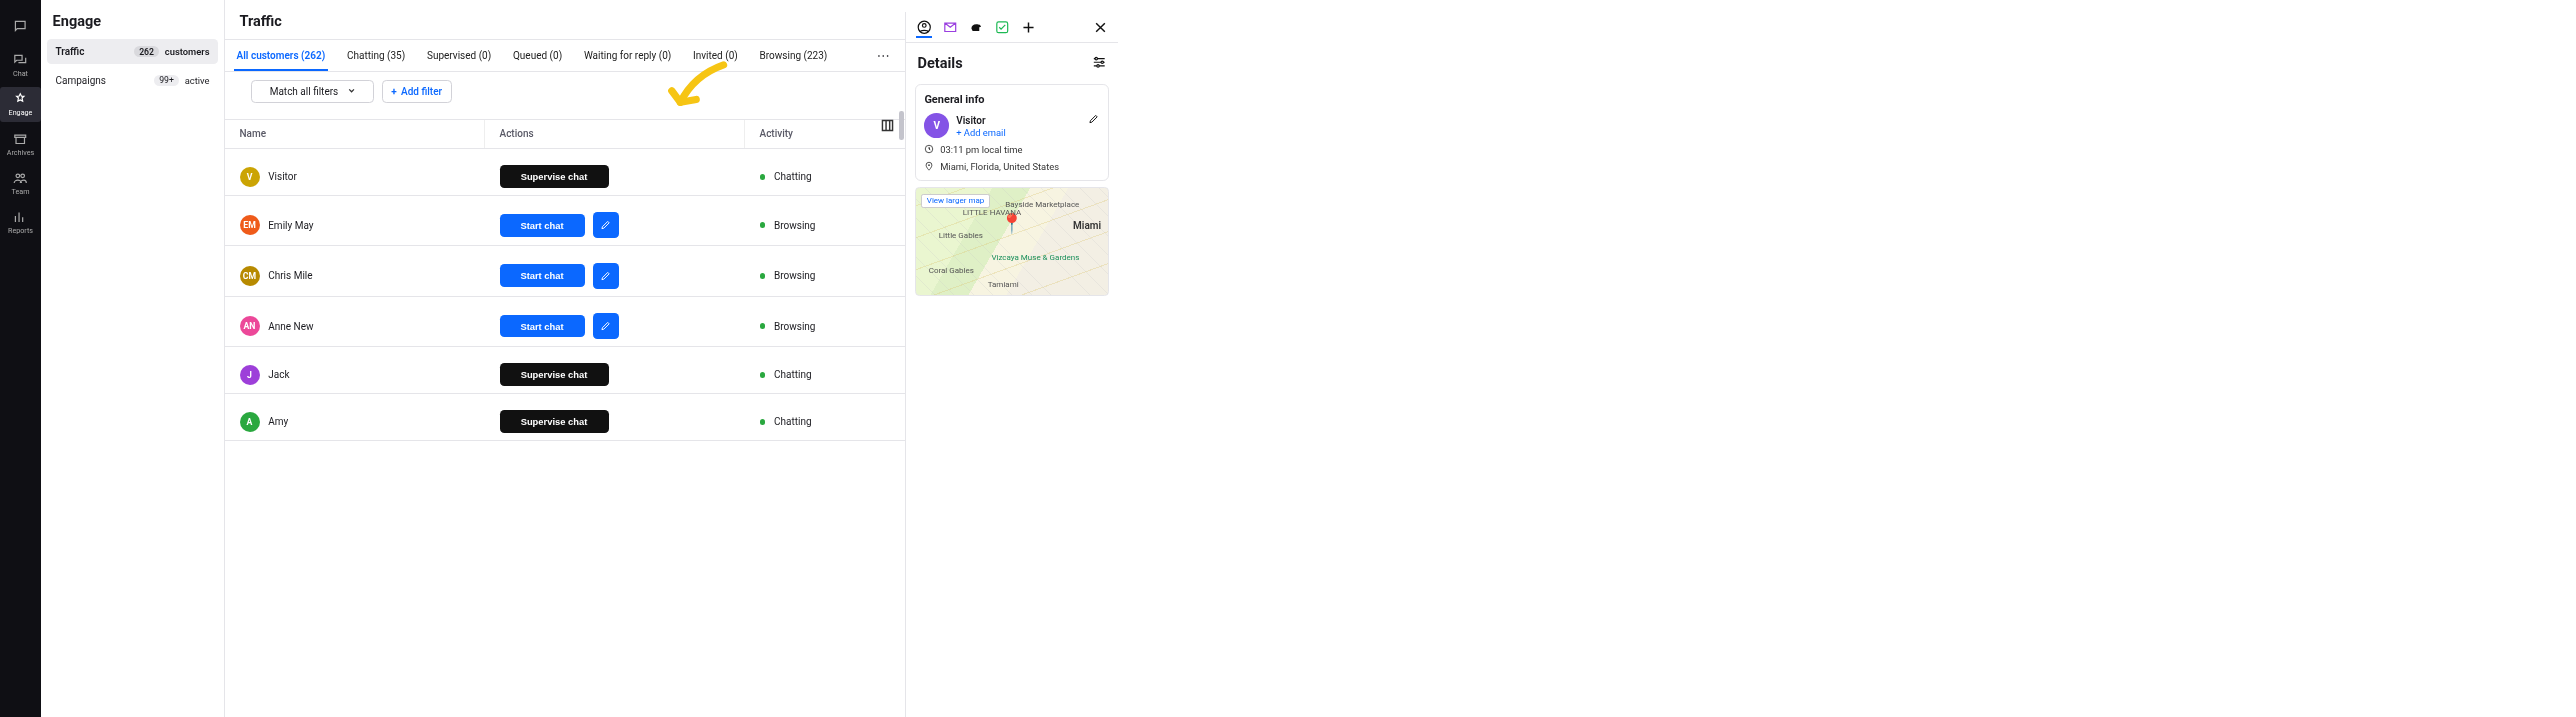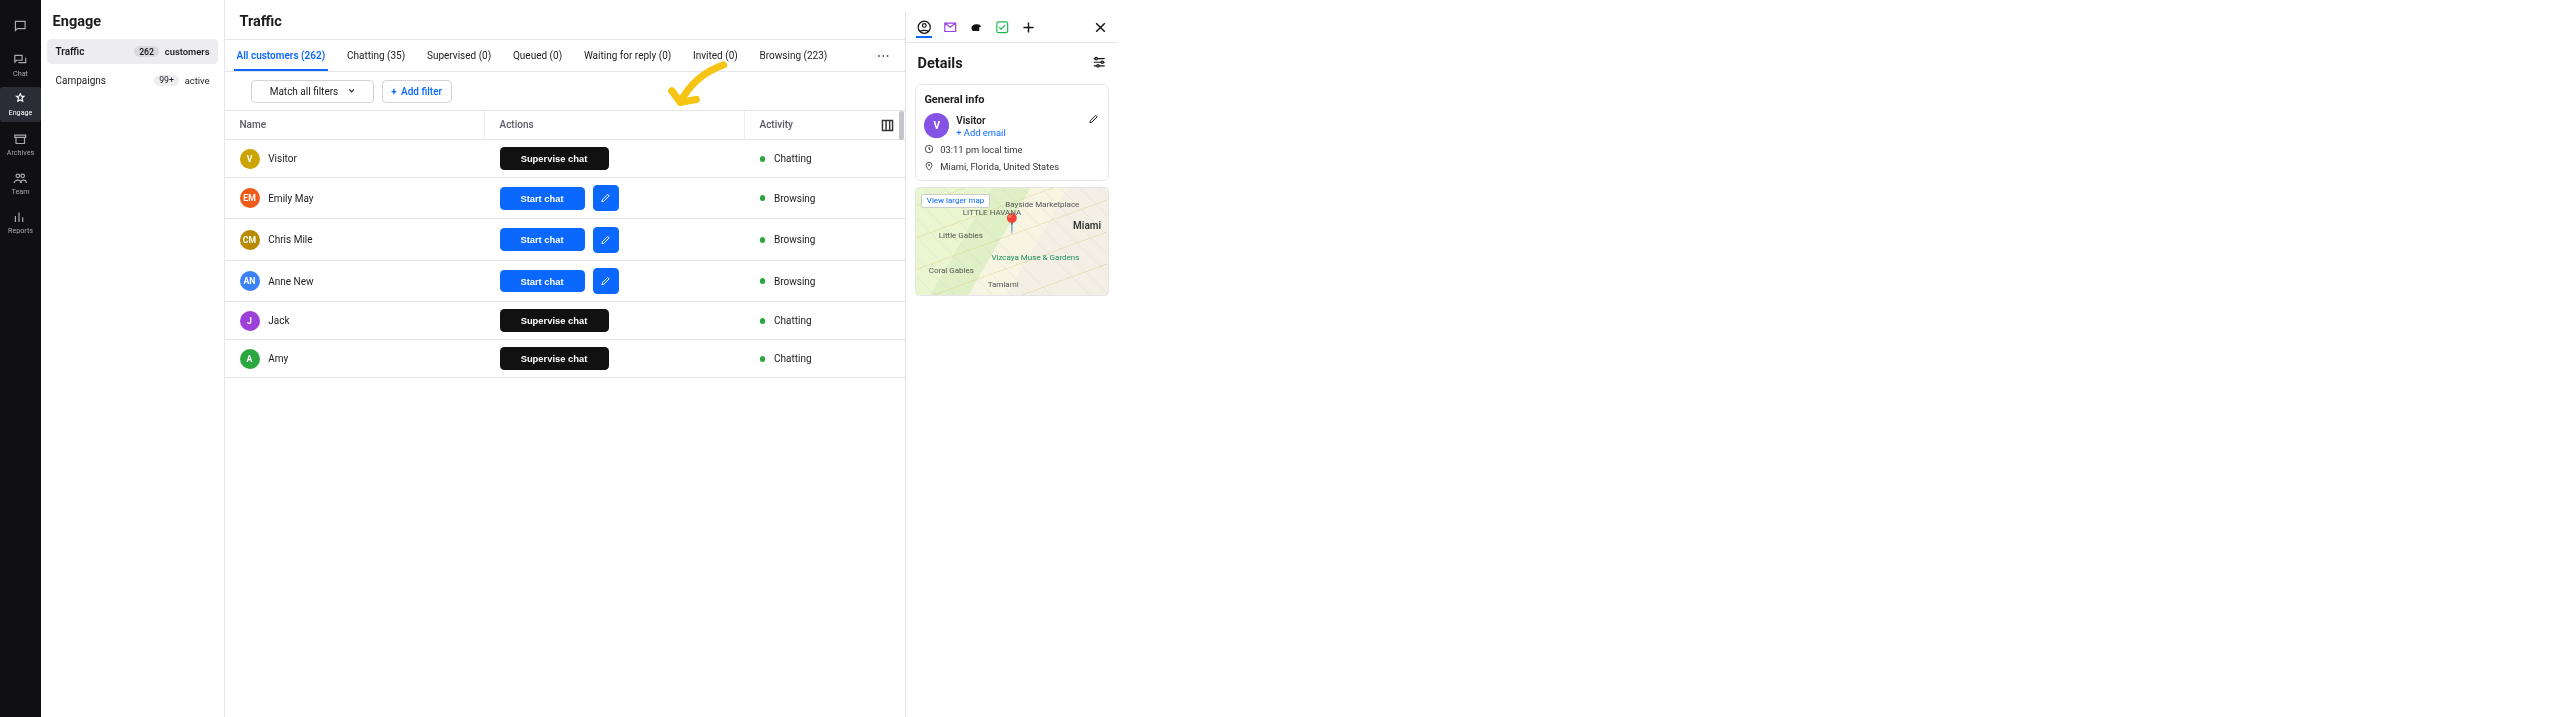--- a/index.html
+++ b/index.html
@@ -34,30 +34,30 @@
   .tabs-more { width: 26px; display: flex; align-items: center; justify-content: center; cursor: pointer; font-size: 13px; }
 
   .filters-row { display: flex; align-items: center; gap: 7.2px; padding: 7.2px 8.7px; position: relative; }
   .select-pill { display: flex; align-items: center; gap: 10px; border: 0.7px solid #d2d2d8; border-radius: 4.3px; padding: 5px 18px; cursor: pointer; background: #fff; margin-left: 17px; }
   .chev { width: 7.2px; height: 7.2px; }
   .add-filter { display: flex; align-items: center; gap: 4.3px; border: 0.7px solid #d2d2d8; border-radius: 4.3px; padding: 5px 8.7px; cursor: pointer; color: #0b68ff; background: #fff; font-weight: 500; }
   .plus-ico { font-weight: 700; }
 
   
   .table-wrap { position: relative; flex: 1; overflow: hidden; }
-  .thead, .trow { display: grid; grid-template-columns: 260px 260px 210px 253px 246px 217px; align-items: center; }
+  .thead, .trow { display: grid; grid-template-columns: 260px 260px 210px 253px 246px 217px; align-items: center; margin-top: 9px; }
   .thead { border-bottom: 0.7px solid #e5e5e9; border-top: 0.7px solid #e5e5e9; color: #595966; font-weight: 500; }
   .thead .thcell { padding: 8.7px 14.5px; border-right: 0.7px solid #eee; }
   .thead .thcell:last-child { border-right: none; }
   .col-btn { position: absolute; right: 7.2px; top: 5.8px; width: 20px; height: 20px; display:flex; align-items:center; justify-content:center; cursor:pointer; }
   .trow { border-bottom: 0.7px solid #e5e5e9; }
   .tcell { padding: 7.2px 14.5px; display: flex; align-items: center; gap: 8.7px; }
   .avatar { width: 20px; height: 20px; border-radius: 50%; display: flex; align-items: center; justify-content: center; color: #fff; font-weight: 700; font-size: 8.7px; }
   .av-y { background: #cba404; } 
-  .av-or { background: #ef5b1a; } .av-mu { background: #b78a00; } .av-bl { background: #3b82f6; } .av-pp { background: #9d3fd9; } .av-gr { background: #2aa83f; }
+  .av-or { background: #ef5b1a; } .av-mu { background: #b78a00; } .av-bl { background: #ec4899; } .av-pp { background: #9d3fd9; } .av-gr { background: #2aa83f; }
   .btn { border: none; border-radius: 4.3px; padding: 5.8px 16px; font-size: 9.4px; font-weight: 600; cursor: pointer; white-space: nowrap; }
   .btn-black { background: #111; color: #fff; }
   .btn-blue { background: #0b68ff; color: #fff; }
   .btn-icon { width: 26px; height: 26px; display: inline-flex; align-items: center; justify-content: center; border-radius: 4.3px; background: #0b68ff; color: #fff; cursor: pointer; }
   .dot { width: 5.8px; height: 5.8px; border-radius: 50%; }
   .dot-green { background: #2aa83f; }
   .scroll-thumb { position: absolute; right: 1.4px; top: 1.4px; width: 4.3px; height: 29px; background: #c4c4cc; border-radius: 2.2px; }
 
   
   .panel { width: 213px; border-left: 0.7px solid #e5e5e9; display: flex; flex-direction: column; margin-top: 12px; }

